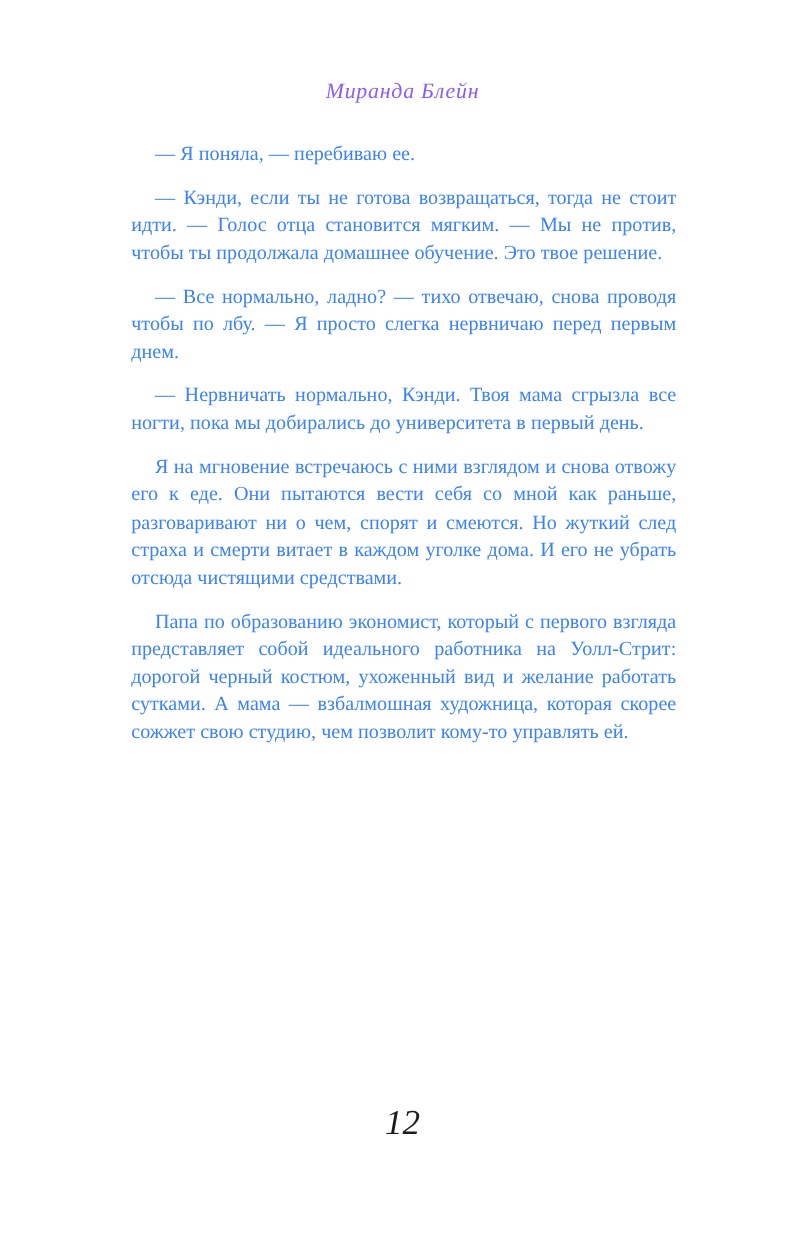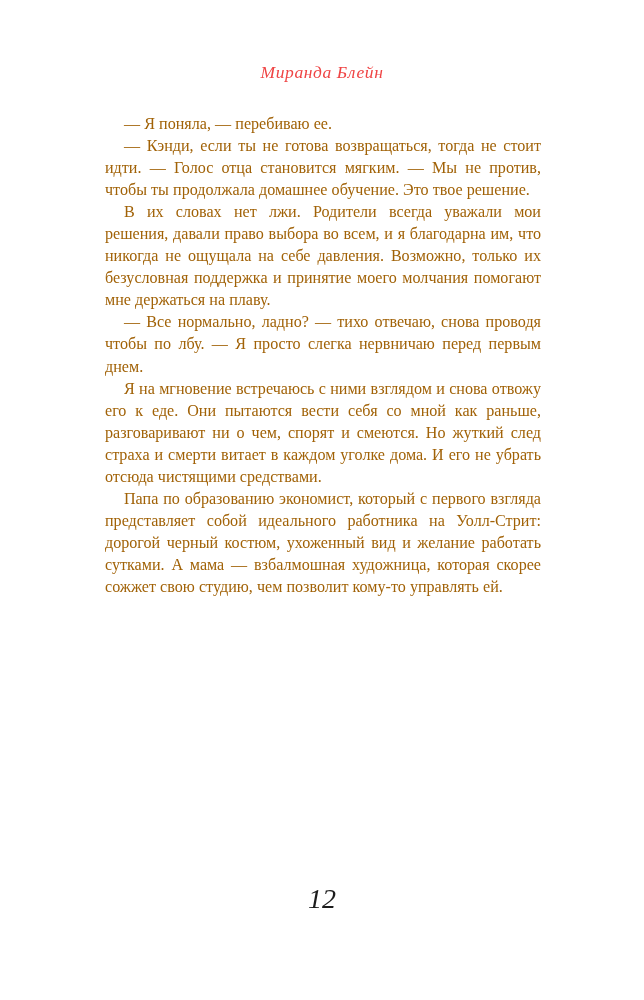--- a/index.html
+++ b/index.html
@@ -27,45 +27,45 @@
 
   .running-head {
     position: absolute;
     left: 0;
     top: 62px;
     width: 644px;
     text-align: center;
     font-style: italic;
     font-size: 17.5px;
     letter-spacing: 0.6px;
-    color: #ef4444;
+    color: #8b5cf6;
   }
 
   .text-block {
     position: absolute;
     left: 105px;
     top: 113px;
     width: 436px;
   }
 
   .para {
     margin: 0;
     text-align: justify;
     text-justify: inter-word;
     font-size: 16.1px;
     line-height: 22.05px;
     text-indent: 19px;
-    color: #a16207;
+    color: #3b82f6;
     hyphens: manual;
     -webkit-hyphens: manual;
     word-spacing: 0.1px;
   }
 
   .para + .para {
-    margin-top: 0;
+    margin-top: 13px;
   }
 
   .para:last-child {
     text-align: justify;
   }
 
   .folio {
     position: absolute;
     left: 0;
     top: 883px;
@@ -79,21 +79,21 @@
 </head>
 <body>
 
 <div class="page">
 
   <div class="running-head">Миранда Блейн</div>
 
   <div class="text-block">
     <p class="para">— Я поняла, — перебиваю ее.</p>
     <p class="para">— Кэнди, если ты не готова возвращаться, тогда не стоит идти. — Голос отца становится мягким. — Мы не против, чтобы ты продолжала домашнее обучение. Это твое решение.</p>
-    <p class="para">В их словах нет лжи. Родители всегда уважали мои решения, давали право выбора во всем, и я благодарна им, что никогда не ощущала на себе давления. Возможно, только их безусловная поддержка и принятие моего молчания помогают мне держаться на плаву.</p>
     <p class="para">— Все нормально, ладно? — тихо отвечаю, снова проводя чтобы по лбу. — Я просто слегка нервничаю перед первым днем.</p>
+    <p class="para">— Нервничать нормально, Кэнди. Твоя мама сгрызла все ногти, пока мы добирались до университета в первый день.</p>
     <p class="para">Я на мгновение встречаюсь с ними взглядом и снова отвожу его к еде. Они пытаются вести себя со мной как раньше, разговаривают ни о чем, спорят и смеются. Но жуткий след страха и смерти витает в каждом уголке дома. И его не убрать отсюда чистящими средствами.</p>
     <p class="para">Папа по образованию экономист, который с первого взгляда представляет собой идеального работника на Уолл-Стрит: дорогой черный костюм, ухоженный вид и желание работать сутками. А мама — взбалмошная художница, которая скорее сожжет свою студию, чем позволит кому-то управлять ей.</p>
   </div>
 
   <div class="folio">12</div>
 
 </div>
 
 </body></html>

